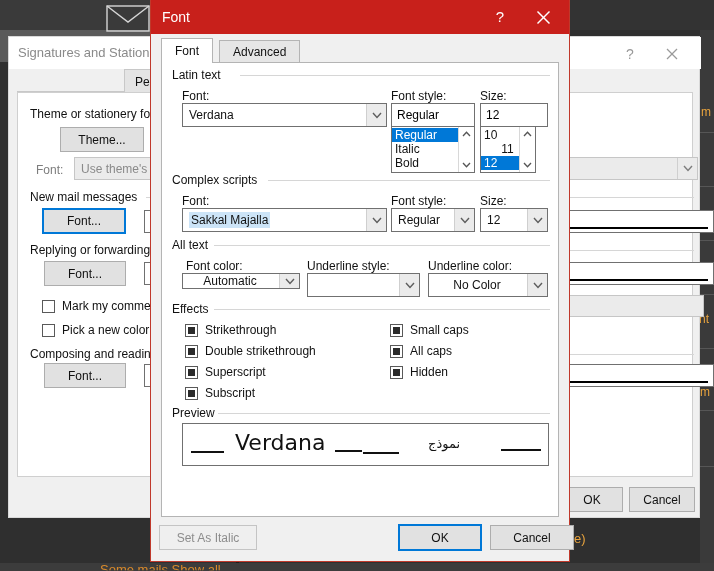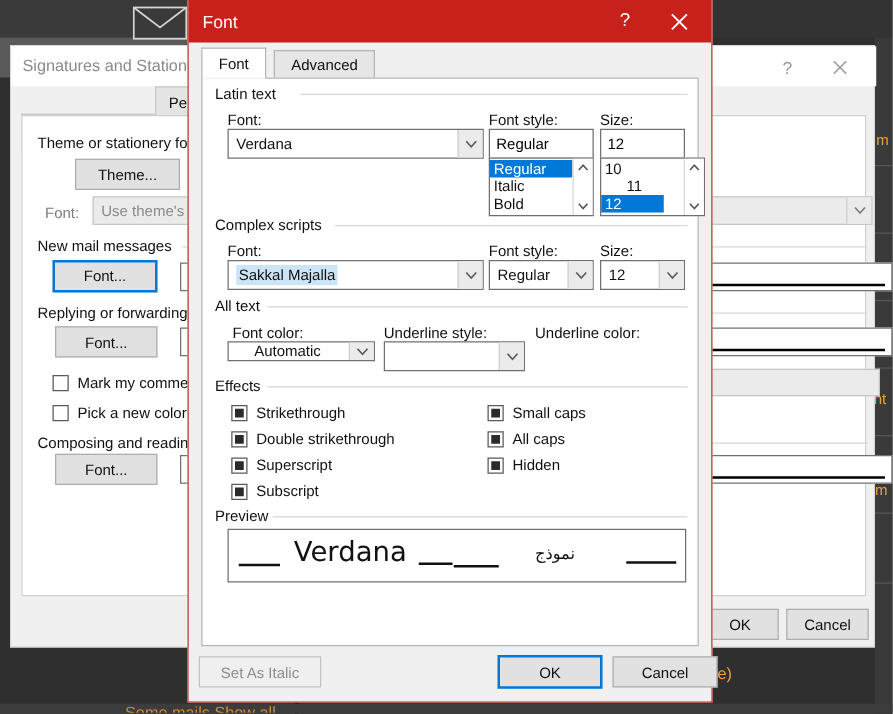--- a/index.html
+++ b/index.html
@@ -287,21 +287,21 @@
               <polyline points="1,1 4.5,4.8 8,1" fill="none" stroke="#555" stroke-width="1.3"></polyline>
             </svg>
         </span>
       </div>
     </div>
 
     <div class="lbl" style="left:318px; top:26px;">Size:</div>
     <div class="fieldbox" style="left:318px; top:40px; width:68px; height:24px;">
       <span style="position:absolute; left:5px; top:4px; font-size:12px;">12</span>
     </div>
-    <div class="listpop" style="left:318px; top:63px; width:84px; height:47px;">
+    <div class="listpop" style="left:318px; top:63px; width:56px; height:47px;">
       <div class="litem" style="margin-top:1px; width:50px;">10</div>
       <div class="litem" style="width:50px;text-align:center;">11</div>
       <div class="litem selected" style="width:50px;">12</div>
       <div class="lscroll">
         <span class="chev">
           <svg width="9" height="6" viewBox="0 0 9 6">
               <polyline points="1,5 4.5,1.2 8,5" fill="none" stroke="#555" stroke-width="1.3"></polyline>
             </svg>
         </span>
         <span class="chev">
@@ -362,20 +362,28 @@
     <div class="combo" style="left:145px; top:210px; width:113px; height:24px;">
       <span class="cval"></span>
       <span class="carrow">
         <svg class="chev-svg" width="10" height="7" viewBox="0 0 10 7">
             <polyline points="1,1 5,5.4 9,1" fill="none" stroke="#5d5d5d" stroke-width="1.4"></polyline>
           </svg>
       </span>
     </div>
 
     <div class="lbl" style="left:266px; top:196px;">Underline color:</div>
+    <div class="combo" style="left:266px; top:210px; width:120px; height:24px;">
+      <span class="cval" style="left:0; right:22px; text-align:center; transform:translateY(-50%);">No Color</span>
+      <span class="carrow">
+        <svg class="chev-svg" width="10" height="7" viewBox="0 0 10 7">
+            <polyline points="1,1 5,5.4 9,1" fill="none" stroke="#5d5d5d" stroke-width="1.4"></polyline>
+          </svg>
+      </span>
+    </div>
 
     <div class="grouplabel" style="left:10px; top:239px;">Effects</div>
     <div class="grpline" style="left:52px; top:246px; width:336px;"></div>
 
     <div class="cbrow" style="left:23px; top:260px;">
       <span class="cbox mixed"></span>
       <span class="cblabel">Strikethrough</span>
     </div>
     <div class="cbrow" style="left:23px; top:281px;">
       <span class="cbox mixed"></span>

